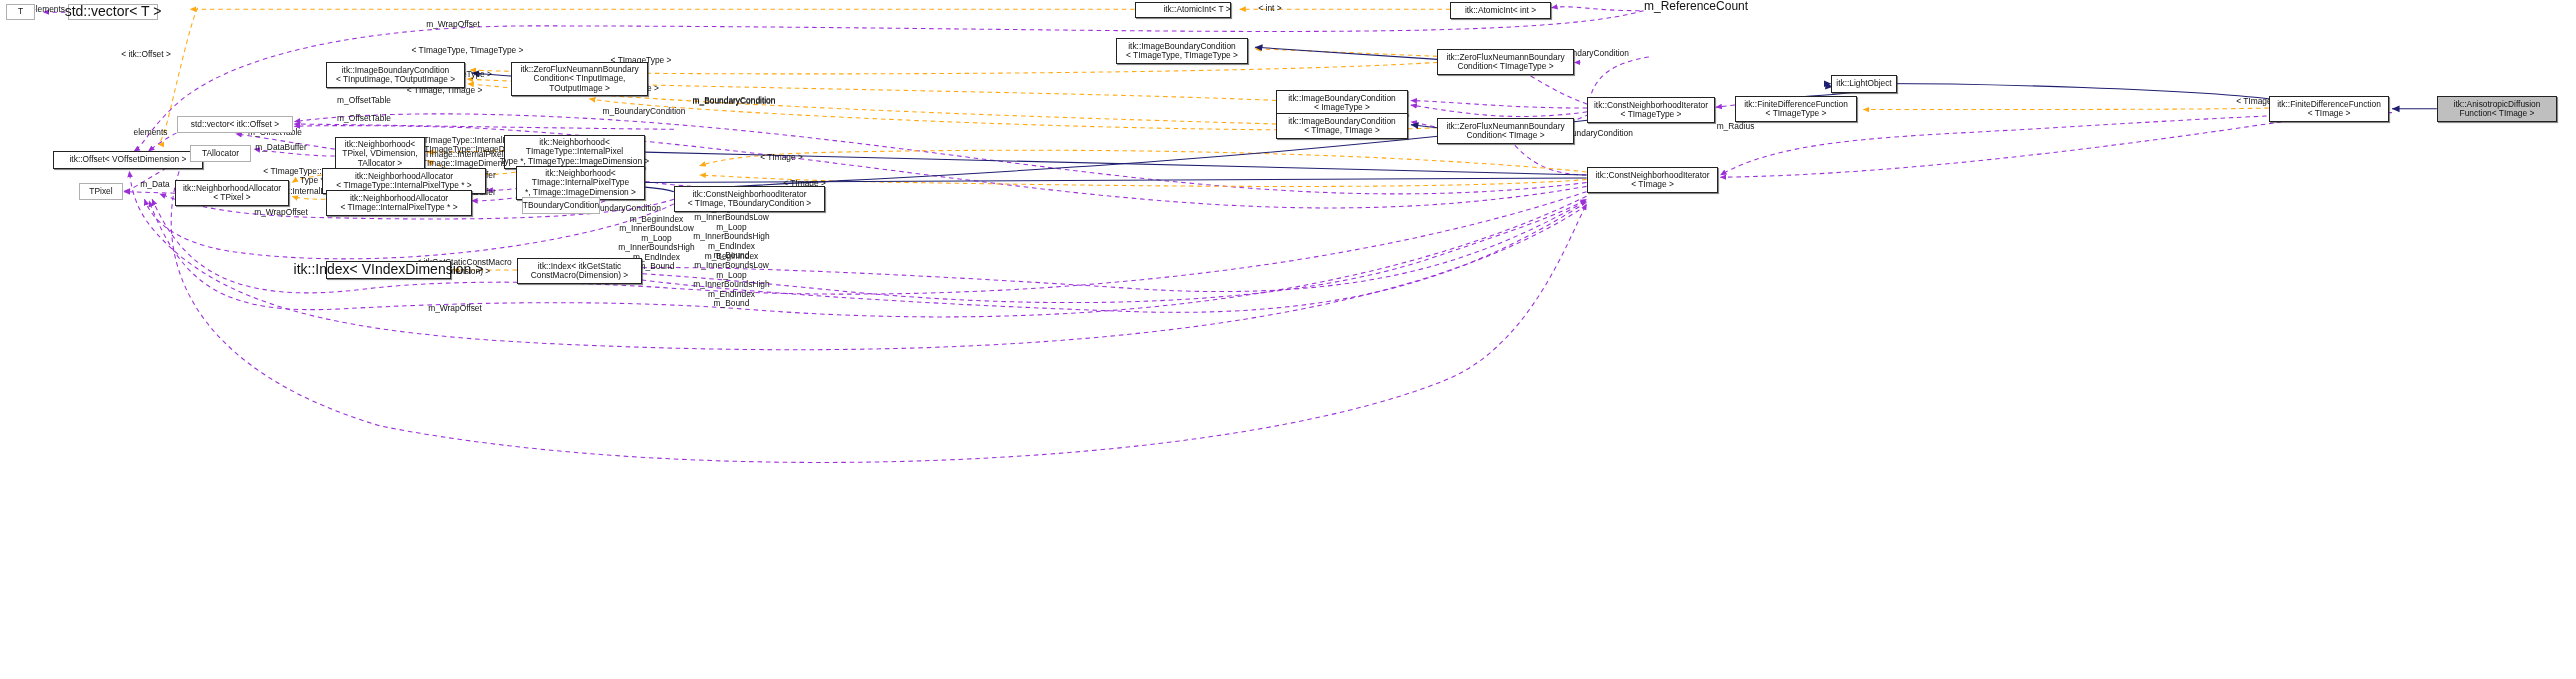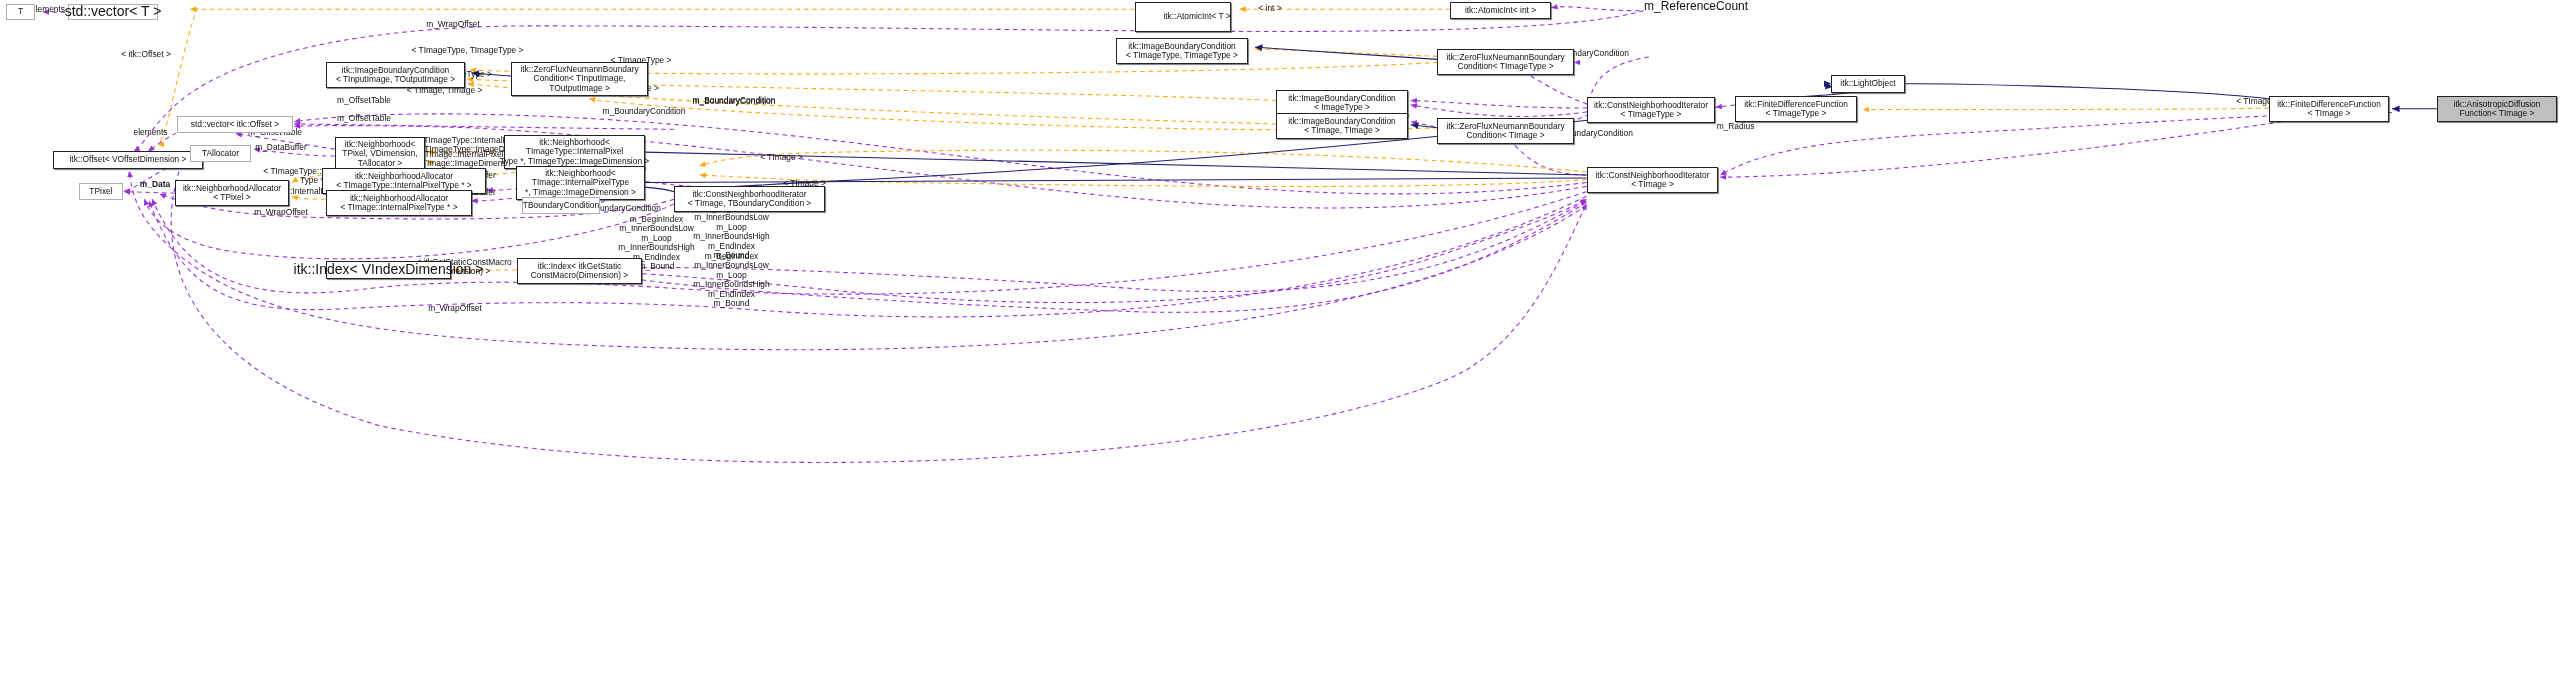--- a/index.html
+++ b/index.html
@@ -147,32 +147,32 @@
       <path d="M2087,158 C1500,225 1200,230 886,250" marker-start="url(#arr-navy)"></path>
       <path d="M2086,230 C1400,212 1100,205 848,200" marker-start="url(#arr-navy)"></path>
       <path d="M2086,234 C1500,238 1100,240 848,240" marker-start="url(#arr-navy)"></path>
       <path d="M886,252 C880,250 870,248 848,246" marker-start="url(#arr-navy)"></path>
     </g>
   </svg>
 
   <div id="nodes-layer">
       <div class="node tmpl" style="left: 6px; top: 3.8px; width: 29px; height: 16.7px; font-size: 8.4px;">T</div>
       <div class="node tmpl" style="left: 68px; top: 3.8px; width: 90px; height: 16.7px; font-size: 14px;">std::vector&lt; T &gt;</div>
-      <div class="node cls" style="left: 1135px; top: 1.5px; width: 96px; height: 30px; font-size: 8.4px; padding-left: 28px;">itk::AtomicInt&lt; T &gt;</div>
+      <div class="node cls" style="left: 1135px; top: 1.5px; width: 96px; height: 16px; font-size: 8.4px; padding-left: 28px;">itk::AtomicInt&lt; T &gt;</div>
       <div class="node cls" style="left: 1450px; top: 1.5px; width: 101px; height: 17.5px; font-size: 8.4px;">itk::AtomicInt&lt; int &gt;</div>
       <div class="node cls" style="left: 1116px; top: 38px; width: 132px; height: 26px; font-size: 8.4px;">itk::ImageBoundaryCondition
 &lt; TImageType, TImageType &gt;</div>
       <div class="node cls" style="left: 1437px; top: 49px; width: 137px; height: 26px; font-size: 8.4px;">itk::ZeroFluxNeumannBoundary
 Condition&lt; TImageType &gt;</div>
       <div class="node cls" style="left: 326px; top: 62px; width: 139px; height: 26px; font-size: 8.4px;">itk::ImageBoundaryCondition
 &lt; TInputImage, TOutputImage &gt;</div>
       <div class="node cls" style="left: 511px; top: 62px; width: 137px; height: 34px; font-size: 8.4px;">itk::ZeroFluxNeumannBoundary
 Condition&lt; TInputImage,
 TOutputImage &gt;</div>
-      <div class="node cls" style="left: 1831px; top: 75px; width: 74px; height: 17.5px; font-size: 8.4px;">itk::LightObject</div>
+      <div class="node cls" style="left: 1831px; top: 75px; width: 66px; height: 17.5px; font-size: 8.4px;">itk::LightObject</div>
       <div class="node cls" style="left: 1276px; top: 90px; width: 132px; height: 26px; font-size: 8.4px;">itk::ImageBoundaryCondition
 &lt; ImageType &gt;</div>
       <div class="node cls" style="left: 1587px; top: 97px; width: 128px; height: 26px; font-size: 8.4px;">itk::ConstNeighborhoodIterator
 &lt; TImageType &gt;</div>
       <div class="node cls" style="left: 1735px; top: 96px; width: 122px; height: 26px; font-size: 8.4px;">itk::FiniteDifferenceFunction
 &lt; TImageType &gt;</div>
       <div class="node cls" style="left: 2269px; top: 96px; width: 120px; height: 26px; font-size: 8.4px;">itk::FiniteDifferenceFunction
 &lt; TImage &gt;</div>
       <div class="node focus" style="left: 2437px; top: 96px; width: 120px; height: 26px; font-size: 8.4px;">itk::AnisotropicDiffusion
 Function&lt; TImage &gt;</div>
@@ -232,21 +232,21 @@
       <div class="edge-label" style="left: 124px; top: 128px; width: 53px; font-size: 8.4px;">elements</div>
       <div class="edge-label" style="left: 237px; top: 128px; width: 76px; font-size: 8.4px;">m_OffsetTable</div>
       <div class="edge-label" style="left: 396px; top: 136px; width: 145px; font-size: 8.4px;">&lt; TImageType::InternalPixel
 Type *, TImageType::ImageDimension &gt;</div>
       <div class="edge-label" style="left: 245px; top: 143px; width: 72px; font-size: 8.4px;">m_DataBuffer</div>
       <div class="edge-label" style="left: 401px; top: 150px; width: 137px; font-size: 8.4px;">&lt; TImage::InternalPixelType
 *, TImage::ImageDimension &gt;</div>
       <div class="edge-label" style="left: 749px; top: 153px; width: 65px; font-size: 8.4px;">&lt; TImage &gt;</div>
       <div class="edge-label" style="left: 245px; top: 167px; width: 141px; font-size: 8.4px;">&lt; TImageType::InternalPixel
 Type * &gt;</div>
-      <div class="edge-label" style="left: 132px; top: 180px; width: 46px; font-size: 8.4px; font-weight: bold;">m_Data</div>
+      <div class="edge-label" style="left: 132px; top: 180px; width: 46px; font-size: 8.4px;">m_Data</div>
       <div class="edge-label" style="left: 434px; top: 171px; width: 72px; font-size: 8.4px;">m_DataBuffer</div>
       <div class="edge-label" style="left: 772px; top: 179px; width: 65px; font-size: 8.4px;">&lt; TImage &gt;</div>
       <div class="edge-label" style="left: 237px; top: 187px; width: 148px; font-size: 8.4px;">&lt; TImage::InternalPixelType * &gt;</div>
       <div class="edge-label" style="left: 434px; top: 188px; width: 72px; font-size: 8.4px;">m_DataBuffer</div>
       <div class="edge-label" style="left: 535px; top: 204px; width: 141px; font-size: 8.4px;">m_InternalBoundaryCondition</div>
       <div class="edge-label" style="left: 607px; top: 215px; width: 99px; font-size: 8.4px;">m_BeginIndex
 m_InnerBoundsLow
 m_Loop
 m_InnerBoundsHigh
 m_EndIndex

